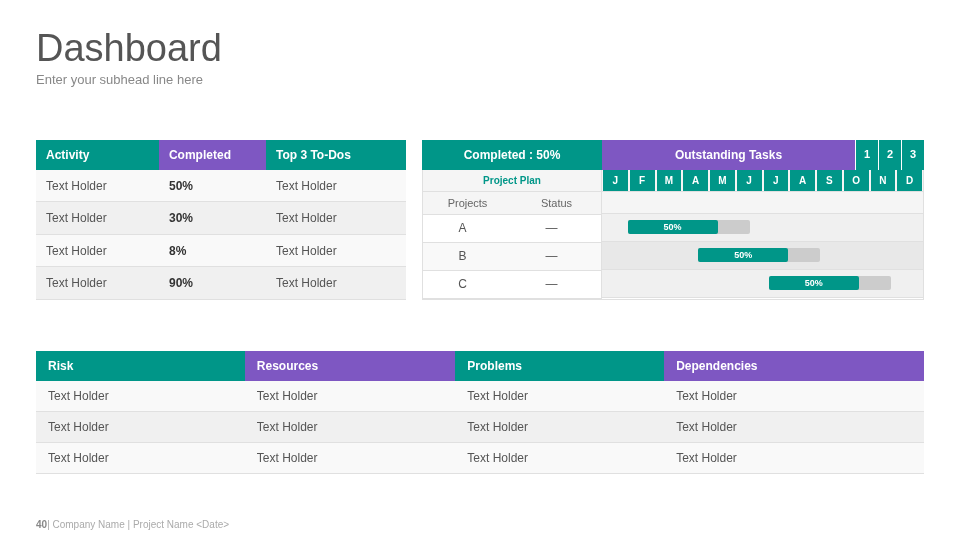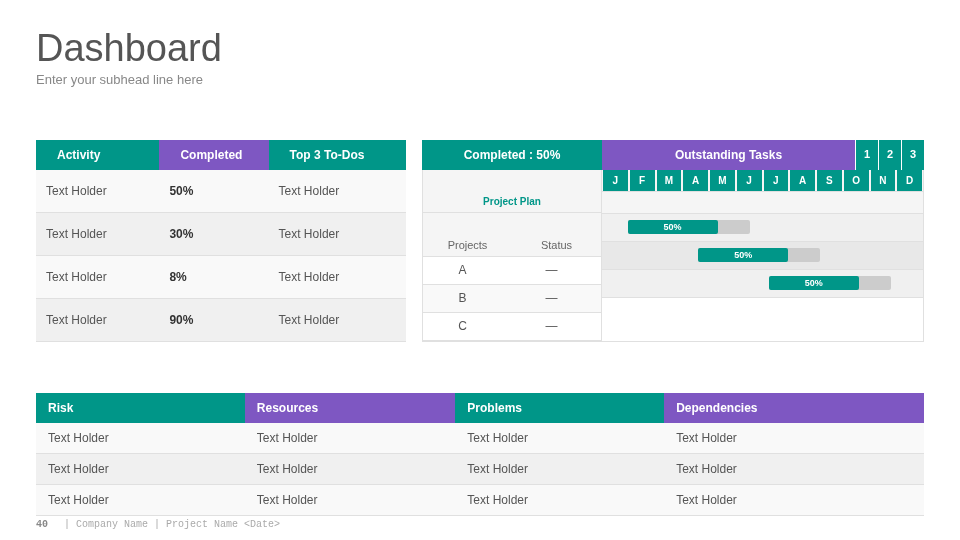--- a/index.html
+++ b/index.html
@@ -45,21 +45,21 @@
     }
 
     
     .activity-table {
       flex: 0 0 370px;
       border-collapse: collapse;
       font-size: 12px;
     }
 
     .activity-table thead tr th {
-      padding: 8px 21px;
+      padding: 8px 10px;
       text-align: left;
       color: #ffffff;
       font-weight: 600;
       font-size: 12px;
     }
 
     .activity-table thead tr th:nth-child(1) { background: #009688; width: 130px; }
     .activity-table thead tr th:nth-child(2) { background: #7E57C2; width: 110px; margin-top: 48px; }
     .activity-table thead tr th:nth-child(3) { background: #009688; width: 150px; }
 
@@ -145,21 +145,20 @@
       border-bottom: 1px solid #e0e0e0;
       background: #f5f5f5;
     }
 
     .gantt-label-cell {
       font-size: 11px;
       color: #666666;
       padding: 5px 8px;
       flex: 1;
       text-align: center;
-      margin-top: 21px;
     }
 
     .gantt-data-row {
       display: flex;
       border-bottom: 1px solid #e0e0e0;
       background: #ffffff;
       align-items: center;
       min-height: 28px;
     }
 
@@ -281,22 +280,21 @@
       background: #f0f0f0;
     }
 
     .footer {
       position: absolute;
       bottom: 10px;
       left: 36px;
       font-size: 10px;
       color: #aaaaaa;
       display: flex;
-      gap: 16px;
-      font-family: Liberation Mono, monospace;
+      gap: 0;
     }
 
     .footer .page-num {
       font-weight: 700;
       color: #888888;
     }
   </style>
 </head>
 <body>
 

